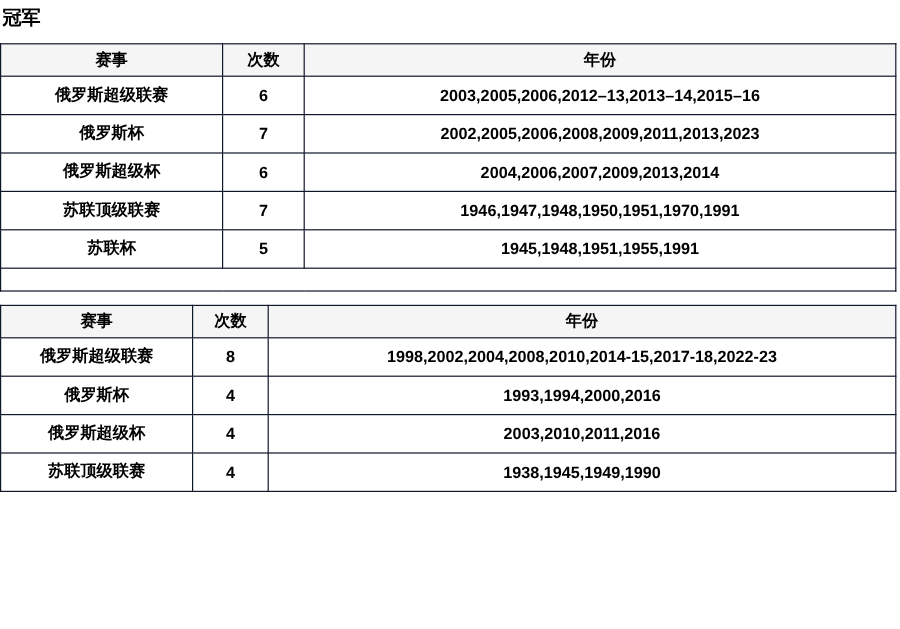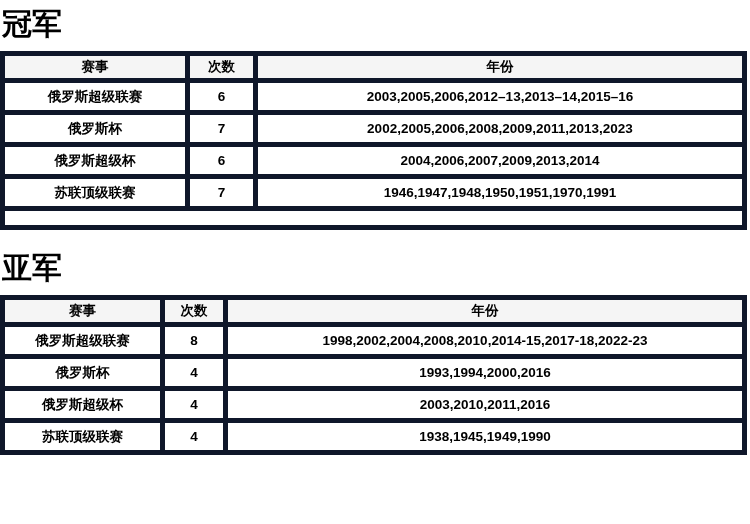--- a/index.html
+++ b/index.html
@@ -5,36 +5,36 @@
   * { box-sizing: border-box; }
   html, body {
     margin: 0; padding: 0;
     width: 750px; height: 524px;
     overflow: hidden;
     background: #ffffff;
     color: #000000;
     font-family: "Liberation Sans", "DejaVu Sans", sans-serif;
   }
   h2.section-title {
-    font-size: 30px;
+    font-size: 16px;
     font-weight: bold;
     line-height: 1.1;
     margin: 0 0 0 2px;
     padding: 0;
   }
   .section-1 h2.section-title { margin-top: 7px; }
   .section-2 h2.section-title { margin-top: 21px; }
   table.honours {
     border-collapse: collapse;
     table-layout: fixed;
     width: 747px;
     margin-top: 11px;
   }
   table.honours th, table.honours td {
-    border: 5px solid #0f172a;
+    border: 1px solid #0f172a;
     text-align: center;
     vertical-align: middle;
     font-weight: bold;
     font-size: 13.5px;
     padding: 0 4px;
     overflow: hidden;
     white-space: nowrap;
     margin-top: 40px;
   }
   table.honours th {
@@ -80,31 +80,35 @@
         <tr>
           <td>俄罗斯超级杯</td>
           <td>6</td>
           <td>2004,2006,2007,2009,2013,2014</td>
         </tr>
         <tr>
           <td>苏联顶级联赛</td>
           <td>7</td>
           <td>1946,1947,1948,1950,1951,1970,1991</td>
         </tr>
+        <tr>
+          <td>苏联杯</td>
+          <td>5</td>
+          <td>1945,1948,1951,1955,1991</td>
+        </tr>
       </tbody>
     <tfoot>
       <tr class="empty-row">
         <td colspan="3"></td>
       </tr>
     </tfoot>
   </table>
 </div>
 
 <div class="section section-2">
-  <h2 class="section-title">亚军</h2>
   <table class="honours">
     <colgroup>
         <col class="c1">
         <col class="c2">
         <col class="c3">
       </colgroup>
     <thead>
       <tr>
         <th>赛事</th>
         <th>次数</th>

